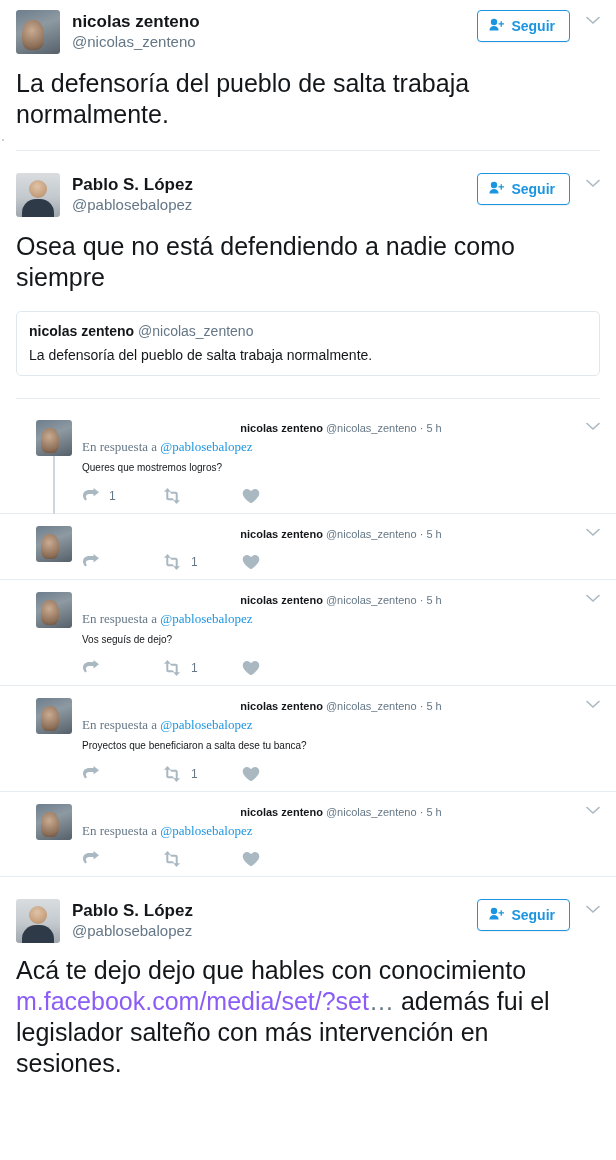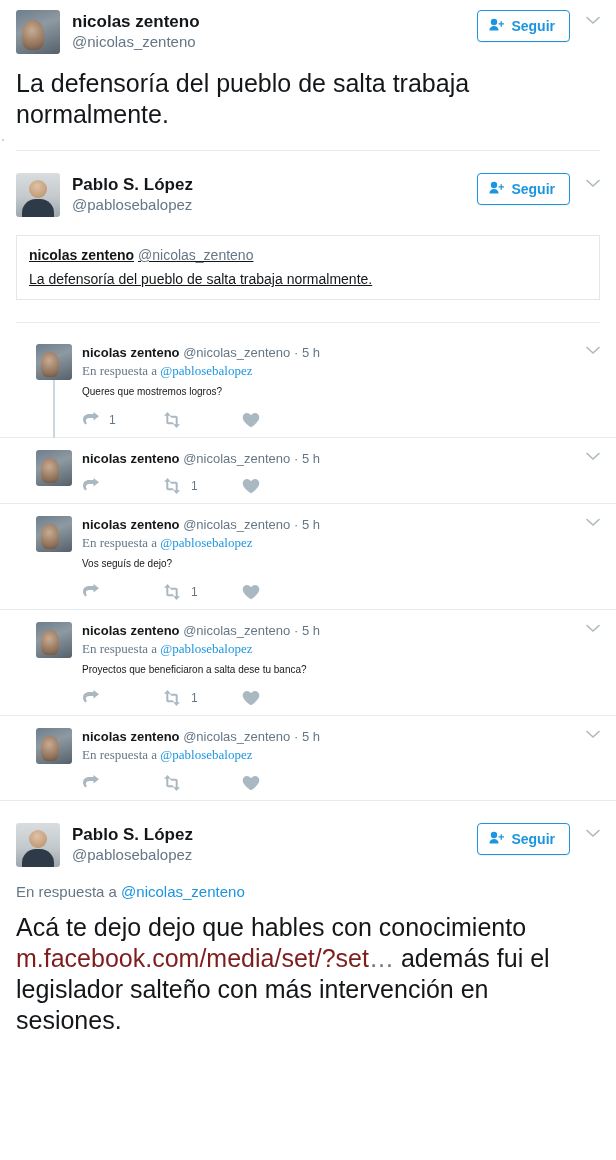--- a/index.html
+++ b/index.html
@@ -102,29 +102,28 @@
   }
   .caret svg { display: block; }
 
   .tweet-text-lg {
     font-size: 25px;
     line-height: 31px;
     color: #14171a;
     margin-top: 14px;
     word-wrap: break-word;
   }
-  .tweet-text-lg a { color: #7f1d1d; text-decoration: none; }
+  .tweet-text-lg a { color: #8b5cf6; text-decoration: none; }
 
   
   .quoted {
     border: 1px solid #e1e8ed;
-    border-radius: 0;
+    border-radius: 5px;
     margin: 18px 0 0 0;
     padding: 10px 12px 11px 12px;
-    text-decoration: underline;
   }
   .quoted .q-name {
     font-size: 14px;
     font-weight: bold;
     color: #14171a;
   }
   .quoted .q-handle {
     font-size: 14px;
     color: #657786;
     font-weight: normal;
@@ -146,21 +145,21 @@
 
   
   .reply {
     display: flex;
     padding: 12px 16px 6px 36px;
     border-bottom: 1px solid #e6ecf0;
     position: relative;
     background: #fff;
   }
   .reply-body { margin-left: 10px; flex: 1 1 auto; min-width: 0; }
-  .reply-meta { font-size: 13px; line-height: 17px; }
+  .reply-meta { font-size: 11px; line-height: 17px; text-align: center; }
   .reply-meta .r-name { font-weight: bold; color: #14171a; }
   .reply-meta .r-handle { color: #657786; }
   .reply-meta .r-time { color: #657786; }
   .reply-inreply {
     font-size: 13px;
     color: #657786;
     line-height: 18px;
     margin-top: 1px;
     font-family: Liberation Serif, serif;
   }
@@ -264,20 +263,21 @@
             </svg>
         </span>
         <span>Seguir</span>
       </div>
       <div class="caret">
         <svg width="14" height="9" viewBox="0 0 14 9">
             <path d="M1 1.5L7 7l6-5.5" stroke="#aab8c2" stroke-width="1.6" fill="none" stroke-linecap="round"></path>
           </svg>
       </div>
     </div>
+    <div class="tweet-text-lg">Osea que no está defendiendo a nadie como siempre</div>
 
     <div class="quoted">
       <div>
         <span class="q-name">nicolas zenteno</span><span class="q-handle">@nicolas_zenteno</span>
       </div>
       <div class="q-text">La defensoría del pueblo de salta trabaja normalmente.</div>
     </div>
     <div class="sep-line" style="margin-top:22px;"></div>
   </div>
 
@@ -497,19 +497,16 @@
             </svg>
         </span>
         <span>Seguir</span>
       </div>
       <div class="caret">
         <svg width="14" height="9" viewBox="0 0 14 9">
             <path d="M1 1.5L7 7l6-5.5" stroke="#aab8c2" stroke-width="1.6" fill="none" stroke-linecap="round"></path>
           </svg>
       </div>
     </div>
-    <div class="in-reply-to-line">
-      <span>En respuesta a </span><a href="#">@nicolas_zenteno</a>
-    </div>
     <div class="tweet-text-lg" style="margin-top:12px;"><span>Acá te dejo dejo que hables con conocimiento </span><a href="#" class="link-blue">m.facebook.com/media/set/?set</a><span class="ellip">…</span><span> además fui el legislador salteño con más intervención en sesiones.</span></div>
   </div>
 
 </div>
 
 </body></html>

